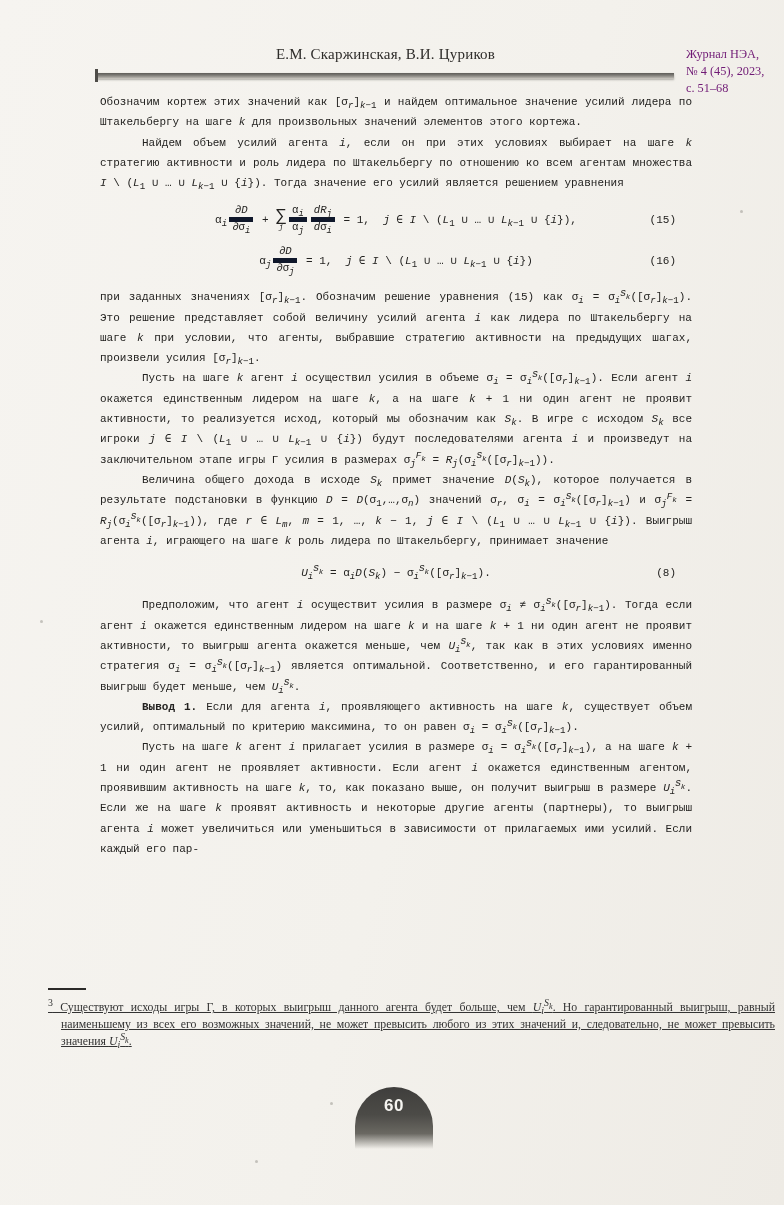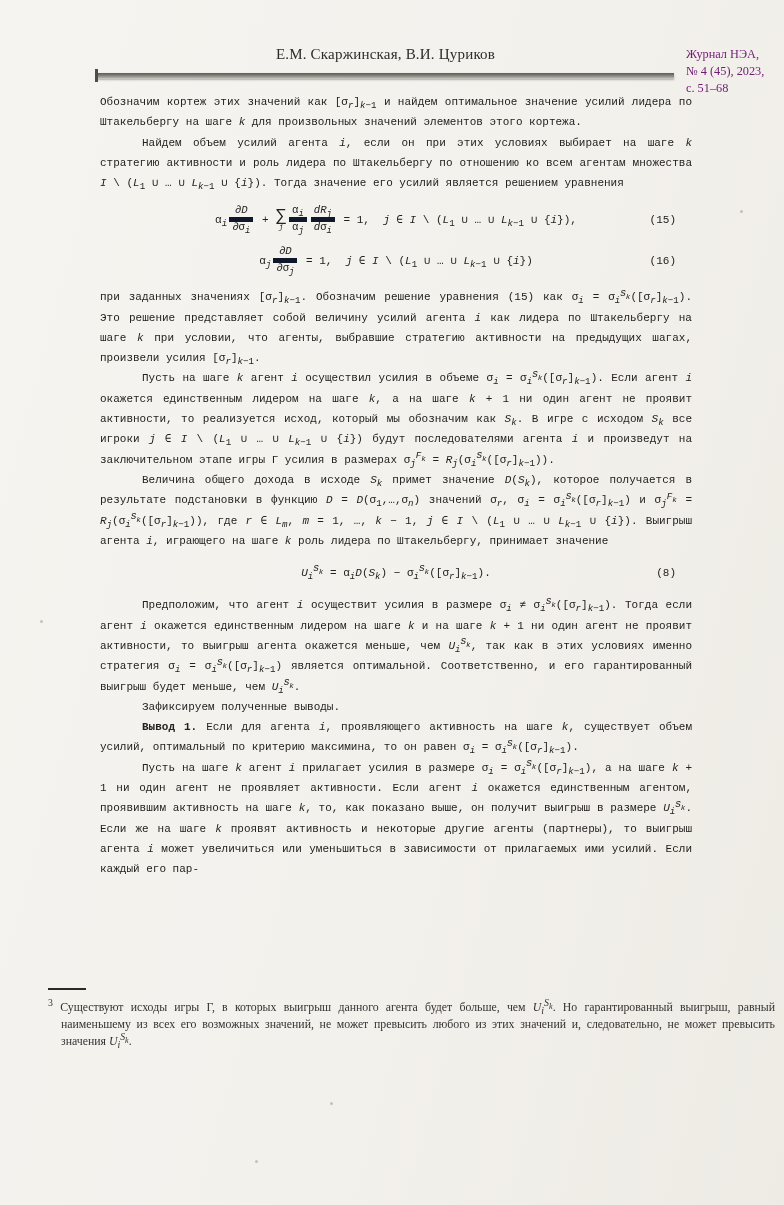--- a/index.html
+++ b/index.html
@@ -48,21 +48,21 @@
   .sum .idx { display:block; font-size:.68em; line-height:1; }
 
   
   .footnote-sep {
     position:absolute; top:988px; left:48px; width:38px;
     border-top:2px solid #2b2a28;
   }
   .footnote {
     position:absolute; top:999px; left:48px; width:714px;
     font-size:11.8px; line-height:16.8px; text-align:justify; color:#333;
-    padding-left:13px; text-indent:-13px;
+    padding-left:13px; text-indent:-13px;text-decoration:underline;
   }
 
   
   .page-badge {
     position:absolute; top:1087px; left:355px; width:78px; height:62px;
     border-radius:39px 39px 0 0; text-align:center;
     background:linear-gradient(to bottom,#3f3e3c 0%,#4c4b47 45%,#6a6862 75%,rgba(130,128,120,0) 100%);
   }
   .page-badge span {
     display:inline-block; margin-top:9px;
@@ -104,26 +104,28 @@
     <p class="para noindent">при заданных значениях [σ<sub><i>r</i></sub>]<sub><i>k</i>−1</sub>. Обозначим решение уравнения (15) как σ<sub><i>i</i></sub> = σ<sub><i>i</i></sub><sup><i>S</i><sub><i>k</i></sub></sup>([σ<sub><i>r</i></sub>]<sub><i>k</i>−1</sub>). Это решение представляет собой величину усилий агента <i>i</i> как лидера по Штакельбергу на шаге <i>k</i> при условии, что агенты, выбравшие стратегию активности на предыдущих шагах, произвели усилия [σ<sub><i>r</i></sub>]<sub><i>k</i>−1</sub>.</p>
     <p class="para">Пусть на шаге <i>k</i> агент <i>i</i> осуществил усилия в объеме σ<sub><i>i</i></sub> = σ<sub><i>i</i></sub><sup><i>S</i><sub><i>k</i></sub></sup>([σ<sub><i>r</i></sub>]<sub><i>k</i>−1</sub>). Если агент <i>i</i> окажется единственным лидером на шаге <i>k</i>, а на шаге <i>k</i> + 1 ни один агент не проявит активности, то реализуется исход, который мы обозначим как <i>S<sub>k</sub></i>. В игре с исходом <i>S<sub>k</sub></i> все игроки <i>j</i> ∈ <i>I</i> \ (<i>L</i><sub>1</sub> ∪ … ∪ <i>L</i><sub><i>k</i>−1</sub> ∪ {<i>i</i>}) будут последователями агента <i>i</i> и произведут на заключительном этапе игры Γ усилия в размерах σ<sub><i>j</i></sub><sup><i>F</i><sub><i>k</i></sub></sup> = <i>R<sub>j</sub></i>(σ<sub><i>i</i></sub><sup><i>S</i><sub><i>k</i></sub></sup>([σ<sub><i>r</i></sub>]<sub><i>k</i>−1</sub>)).</p>
     <p class="para">Величина общего дохода в исходе <i>S<sub>k</sub></i> примет значение <i>D</i>(<i>S<sub>k</sub></i>), которое получается в результате подстановки в функцию <i>D</i> = <i>D</i>(σ<sub>1</sub>,…,σ<sub><i>n</i></sub>) значений σ<sub><i>r</i></sub>, σ<sub><i>i</i></sub> = σ<sub><i>i</i></sub><sup><i>S</i><sub><i>k</i></sub></sup>([σ<sub><i>r</i></sub>]<sub><i>k</i>−1</sub>) и σ<sub><i>j</i></sub><sup><i>F</i><sub><i>k</i></sub></sup> = <i>R<sub>j</sub></i>(σ<sub><i>i</i></sub><sup><i>S</i><sub><i>k</i></sub></sup>([σ<sub><i>r</i></sub>]<sub><i>k</i>−1</sub>)), где <i>r</i> ∈ <i>L<sub>m</sub></i>, <i>m</i> = 1, …, <i>k</i> − 1, <i>j</i> ∈ <i>I</i> \ (<i>L</i><sub>1</sub> ∪ … ∪ <i>L</i><sub><i>k</i>−1</sub> ∪ {<i>i</i>}). Выигрыш агента <i>i</i>, играющего на шаге <i>k</i> роль лидера по Штакельбергу, принимает значение</p>
 
     <div class="equation">
       <span class="eq-body"><i>U</i><sub><i>i</i></sub><sup><i>S</i><sub><i>k</i></sub></sup> = α<sub><i>i</i></sub><i>D</i>(<i>S<sub>k</sub></i>) − σ<sub><i>i</i></sub><sup><i>S</i><sub><i>k</i></sub></sup>([σ<sub><i>r</i></sub>]<sub><i>k</i>−1</sub>).</span>
       <span class="eq-num">(8)</span>
     </div>
 
     <p class="para">Предположим, что агент <i>i</i> осуществит усилия в размере σ<sub><i>i</i></sub> ≠ σ<sub><i>i</i></sub><sup><i>S</i><sub><i>k</i></sub></sup>([σ<sub><i>r</i></sub>]<sub><i>k</i>−1</sub>). Тогда если агент <i>i</i> окажется единственным лидером на шаге <i>k</i> и на шаге <i>k</i> + 1 ни один агент не проявит активности, то выигрыш агента окажется меньше, чем <i>U</i><sub><i>i</i></sub><sup><i>S</i><sub><i>k</i></sub></sup>, так как в этих условиях именно стратегия σ<sub><i>i</i></sub> = σ<sub><i>i</i></sub><sup><i>S</i><sub><i>k</i></sub></sup>([σ<sub><i>r</i></sub>]<sub><i>k</i>−1</sub>) является оптимальной. Соответственно, и его гарантированный выигрыш будет меньше, чем <i>U</i><sub><i>i</i></sub><sup><i>S</i><sub><i>k</i></sub></sup>.</p>
-    <p class="para">Зафиксируем полученные выводы.</p>
     <p class="para"><b>Вывод 1.</b> Если для агента <i>i</i>, проявляющего активность на шаге <i>k</i>, существует объем усилий, оптимальный по критерию максимина, то он равен σ<sub><i>i</i></sub> = σ<sub><i>i</i></sub><sup><i>S</i><sub><i>k</i></sub></sup>([σ<sub><i>r</i></sub>]<sub><i>k</i>−1</sub>).</p>
     <p class="para">Пусть на шаге <i>k</i> агент <i>i</i> прилагает усилия в размере σ<sub><i>i</i></sub> = σ<sub><i>i</i></sub><sup><i>S</i><sub><i>k</i></sub></sup>([σ<sub><i>r</i></sub>]<sub><i>k</i>−1</sub>), а на шаге <i>k</i> + 1 ни один агент не проявляет активности. Если агент <i>i</i> окажется единственным агентом, проявившим активность на шаге <i>k</i>, то, как показано выше, он получит выигрыш в размере <i>U</i><sub><i>i</i></sub><sup><i>S</i><sub><i>k</i></sub></sup>. Если же на шаге <i>k</i> проявят активность и некоторые другие агенты (партнеры), то выигрыш агента <i>i</i> может увеличиться или уменьшиться в зависимости от прилагаемых ими усилий. Если каждый его пар-</p>
   </div>
 
   <div class="footnote-sep"></div>
   <div class="footnote"><sup>3</sup> Существуют исходы игры Γ, в которых выигрыш данного агента будет больше, чем <i>U</i><sub><i>i</i></sub><sup><i>S</i><sub><i>k</i></sub></sup>. Но гарантированный выигрыш, равный наименьшему из всех его возможных значений, не может превысить любого из этих значений и, следовательно, не может превысить значения <i>U</i><sub><i>i</i></sub><sup><i>S</i><sub><i>k</i></sub></sup>.</div>
 
+  <div class="page-badge">
+    <span>60</span>
+  </div>
 
   <div class="speck" style="top:210px; left:740px;"></div>
   <div class="speck" style="top:620px; left:40px;"></div>
   <div class="speck" style="top:1102px; left:330px;"></div>
   <div class="speck" style="top:1160px; left:255px;"></div>
 </div>
 
 </body></html>

